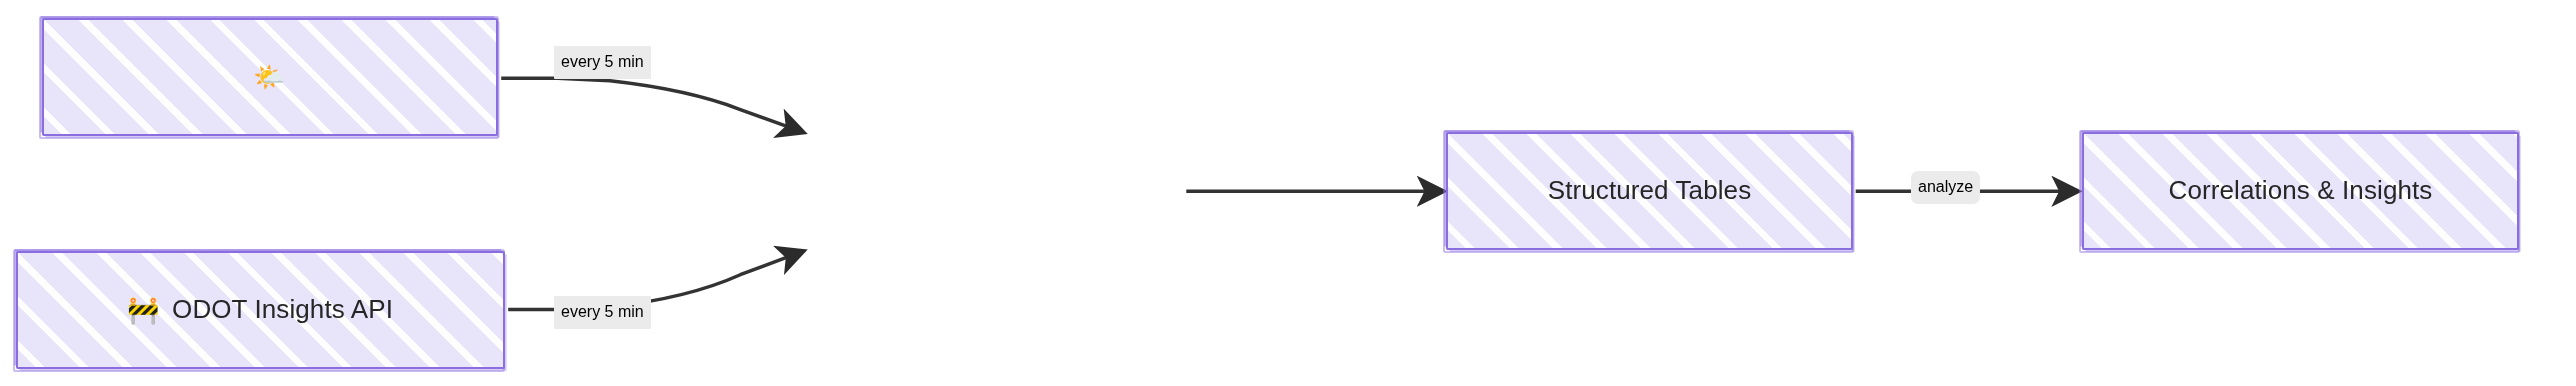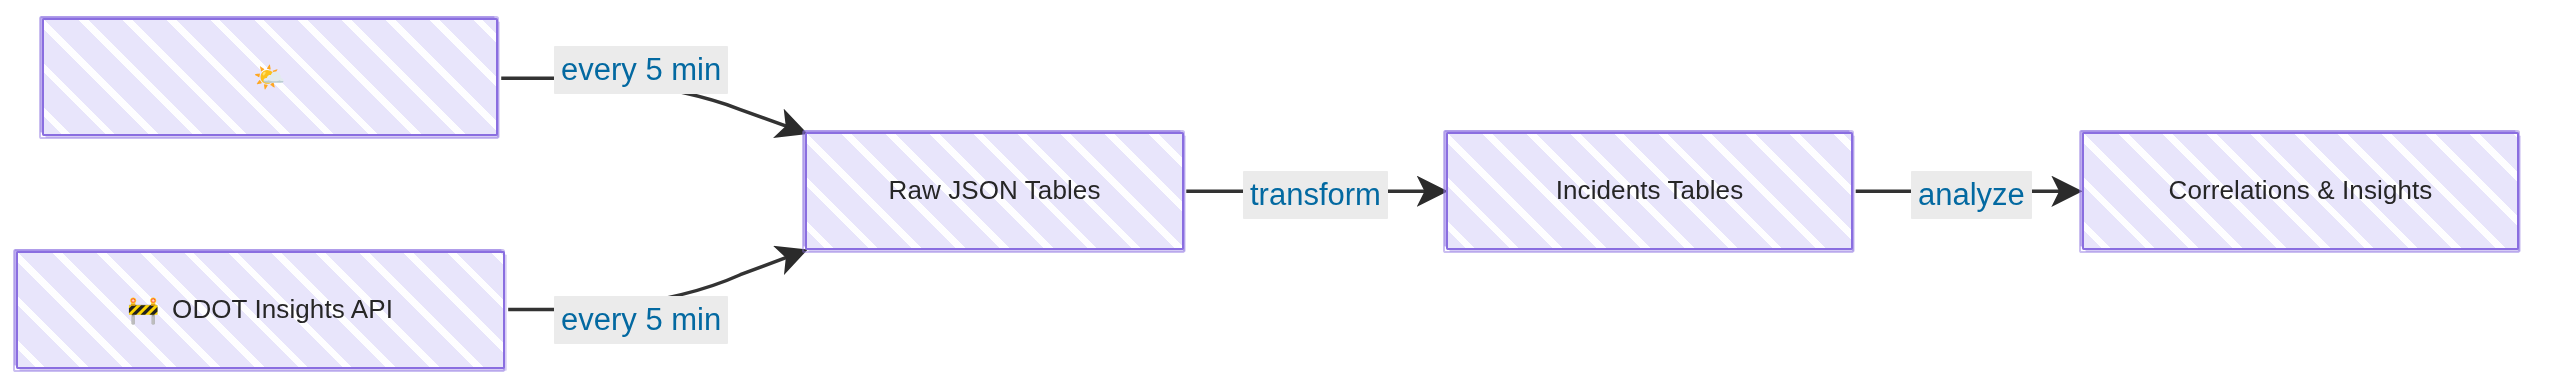--- a/index.html
+++ b/index.html
@@ -86,32 +86,32 @@
   #node-odot            { left: 15.7px;   top: 251px; width: 489px; height: 118px; }
   #node-raw-json        { left: 805px;  top: 132px; width: 379px; height: 118px; }
   #node-structured      { left: 1446px; top: 132px; width: 407px; height: 118px; }
   #node-correlations    { left: 2082px; top: 132px; width: 437px; height: 118px; }
 
   
   .edge-label {
     position: absolute;
     z-index: 5;
     background: #ebebeb;
-    color: #0369a1;
+    color: #000000;
     font-family: "Liberation Sans", sans-serif;
-    font-size: 31px;
+    font-size: 16px;
     line-height: 1;
     padding: 7.8px 7px 9.6px 7px;
     white-space: nowrap;
     border-radius: 0.9px;
   }
   #edgelabel-every5min-top   { left: 554px;  top: 46px;  }
   #edgelabel-every5min-bot   { left: 554px;  top: 296px; }
   #edgelabel-transform       { left: 1243px; top: 171px; }
-  #edgelabel-analyze         { left: 1911px; top: 171px; }
+  #edgelabel-analyze         { left: 1911px; top: 171px; border-radius: 7px; }
 </style>
 </head>
 <body>
 
 <div id="diagram-root">
 
   <svg id="edge-layer" viewBox="0 0 2960 444" width="2576" height="386" xmlns="http://www.w3.org/2000/svg">
     <defs>
       <marker id="arrowhead" viewBox="0 0 12 12" refX="10" refY="6" markerWidth="9" markerHeight="9" orient="auto-start-reverse">
         <path d="M 0 0 L 12 6 L 0 12 L 3 6 z" fill="#2b2b2b"></path>
@@ -141,40 +141,34 @@
     </div>
   </div>
 
   <div class="node" id="node-odot">
     <div class="node-label">
       <span class="node-emoji">🚧</span>
       <span>ODOT Insights API</span>
     </div>
   </div>
 
-  <div class="node" id="node-raw-json">
-    <div class="node-label">
-      <span>Raw JSON Tables</span>
-    </div>
-  </div>
 
   <div class="node" id="node-structured">
     <div class="node-label">
-      <span>Incidents Tables</span>
+      <span>Structured Tables</span>
     </div>
   </div>
 
   <div class="node" id="node-correlations">
     <div class="node-label">
       <span>Correlations &amp; Insights</span>
     </div>
   </div>
 
   <div class="edge-label" id="edgelabel-every5min-top">every 5 min</div>
 
   <div class="edge-label" id="edgelabel-every5min-bot">every 5 min</div>
 
-  <div class="edge-label" id="edgelabel-transform">transform</div>
 
   <div class="edge-label" id="edgelabel-analyze">analyze</div>
 
 </div>
 
 
 </body></html>

